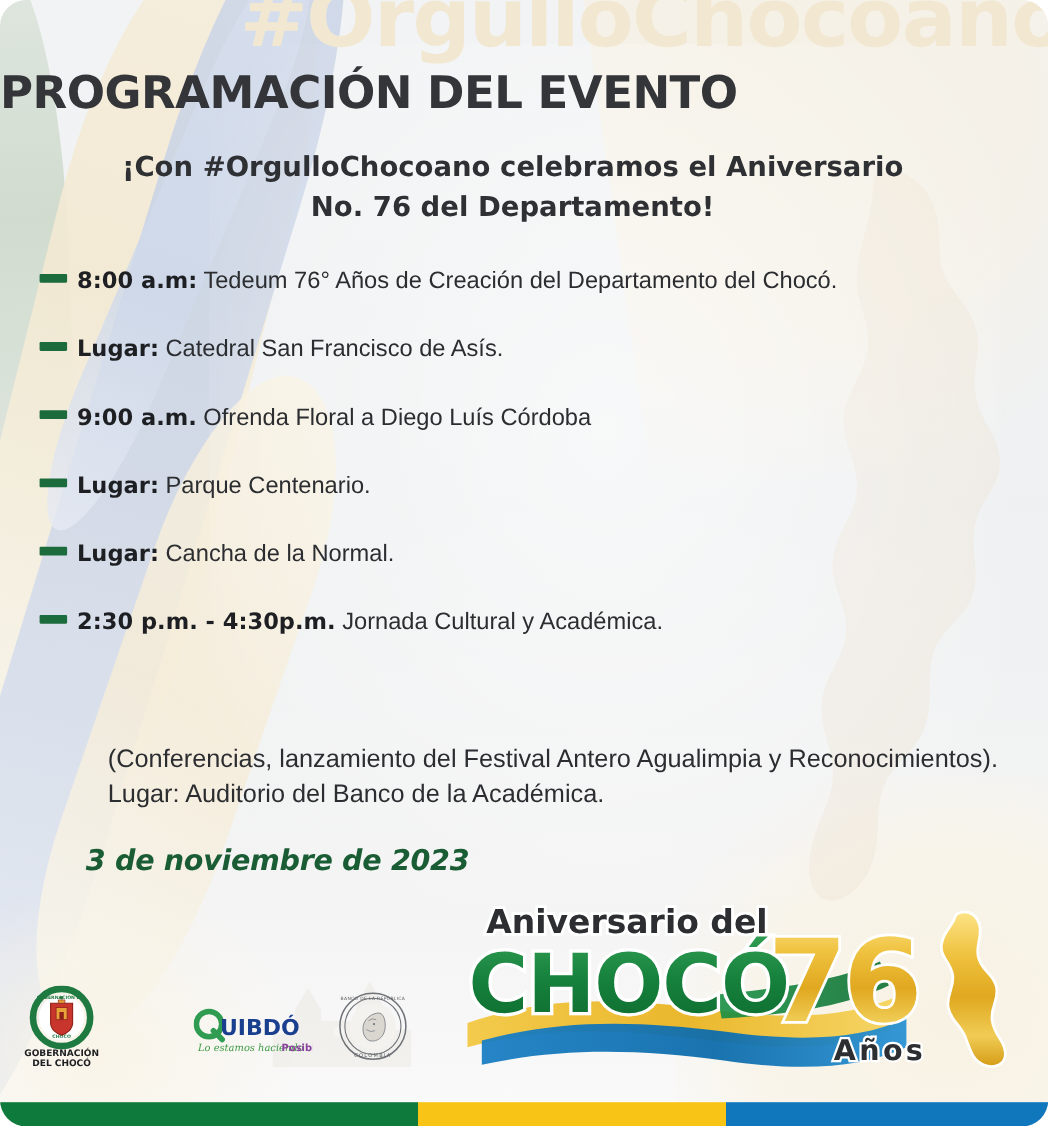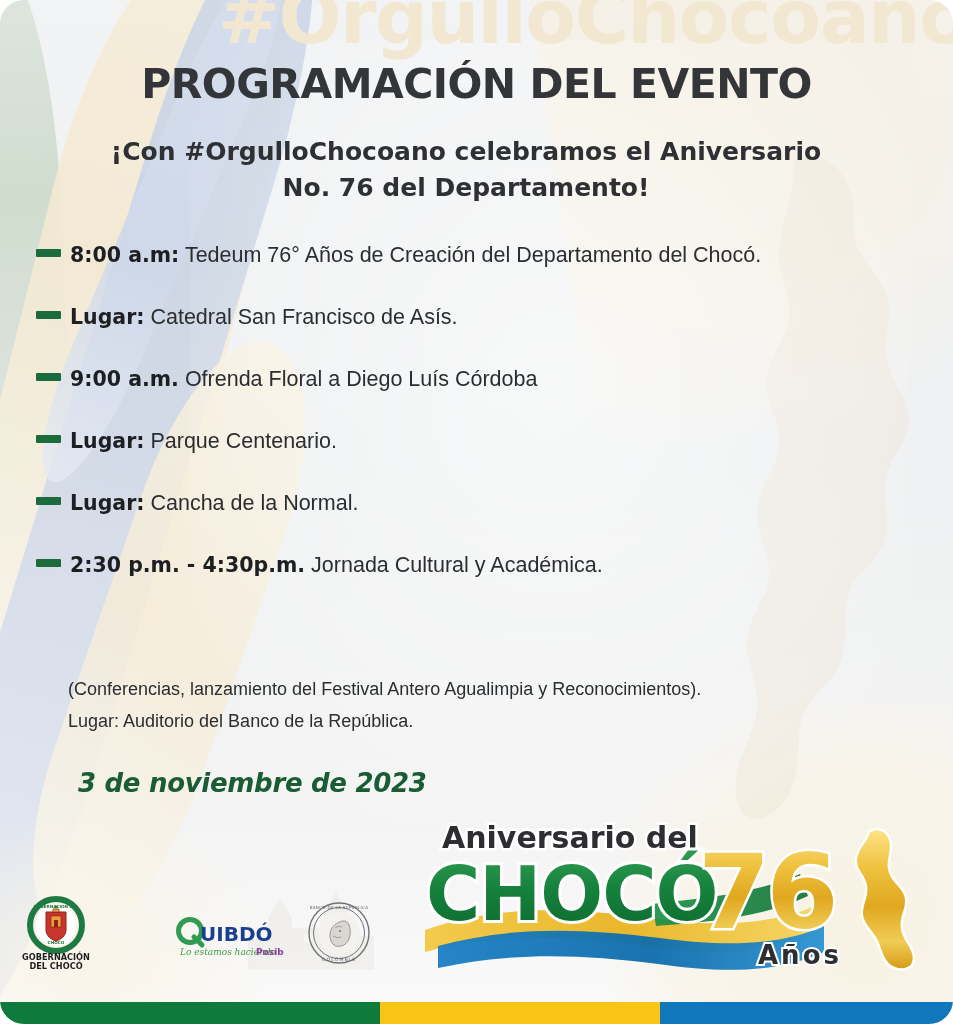--- a/index.html
+++ b/index.html
@@ -139,21 +139,21 @@
     z-index: 5;
     width: 953px;
     height: 1024px;
   }
 
   .title {
     position: absolute;
     top: 60px;
     left: 0;
     width: 953px;
-    text-align: center;
+    text-align: left;
     font-family: "DejaVu Sans", sans-serif;
     font-weight: 700;
     font-size: 41px;
     letter-spacing: -0.5px;
     color: #333538;
   }
 
   .subtitle {
     position: absolute;
     top: 134px;
@@ -200,24 +200,24 @@
     font-family: "DejaVu Sans", sans-serif;
     font-weight: 700;
     font-size: 20.5px;
     color: #1d1f22;
   }
 
   
   .note {
     position: absolute;
     top: 673px;
-    left: 68px;
+    left: 98px;
     width: 820px;
     font-family: "Liberation Sans", sans-serif;
-    font-size: 18px;
+    font-size: 23px;
     line-height: 32px;
     color: #2b2d30;
   }
   .note .line { display: block; }
 
   .event-date {
     position: absolute;
     top: 768px;
     left: 78px;
     font-family: "DejaVu Sans", sans-serif;
@@ -366,21 +366,21 @@
 
       <div class="sched-row">
         <span class="dash"></span>
         <span class="sched-text"><b>2:30 p.m. - 4:30p.m.</b><span>  Jornada Cultural y Académica.</span></span>
       </div>
 
     </div>
 
     <div class="note">
       <span class="line">(Conferencias, lanzamiento del Festival Antero Agualimpia y Reconocimientos).</span>
-      <span class="line">Lugar: Auditorio del Banco de la República.</span>
+      <span class="line">Lugar: Auditorio del Banco de la Académica.</span>
     </div>
 
     <div class="event-date">3 de noviembre de 2023</div>
 
     <div class="anniversary">
       <svg viewBox="0 0 520 168" xmlns="http://www.w3.org/2000/svg">
         <defs>
           <linearGradient id="goldGrad" x1="0" y1="0" x2="0" y2="1">
             <stop offset="0%" stop-color="#fde487"></stop>
             <stop offset="28%" stop-color="#efc23f"></stop>

